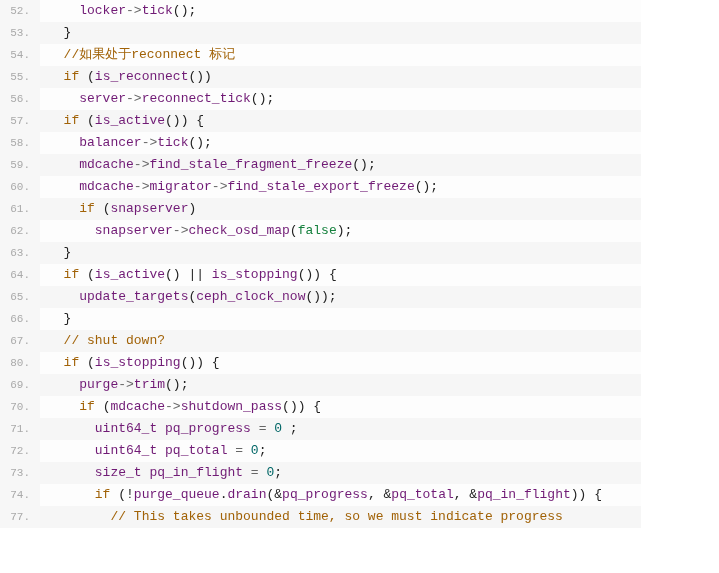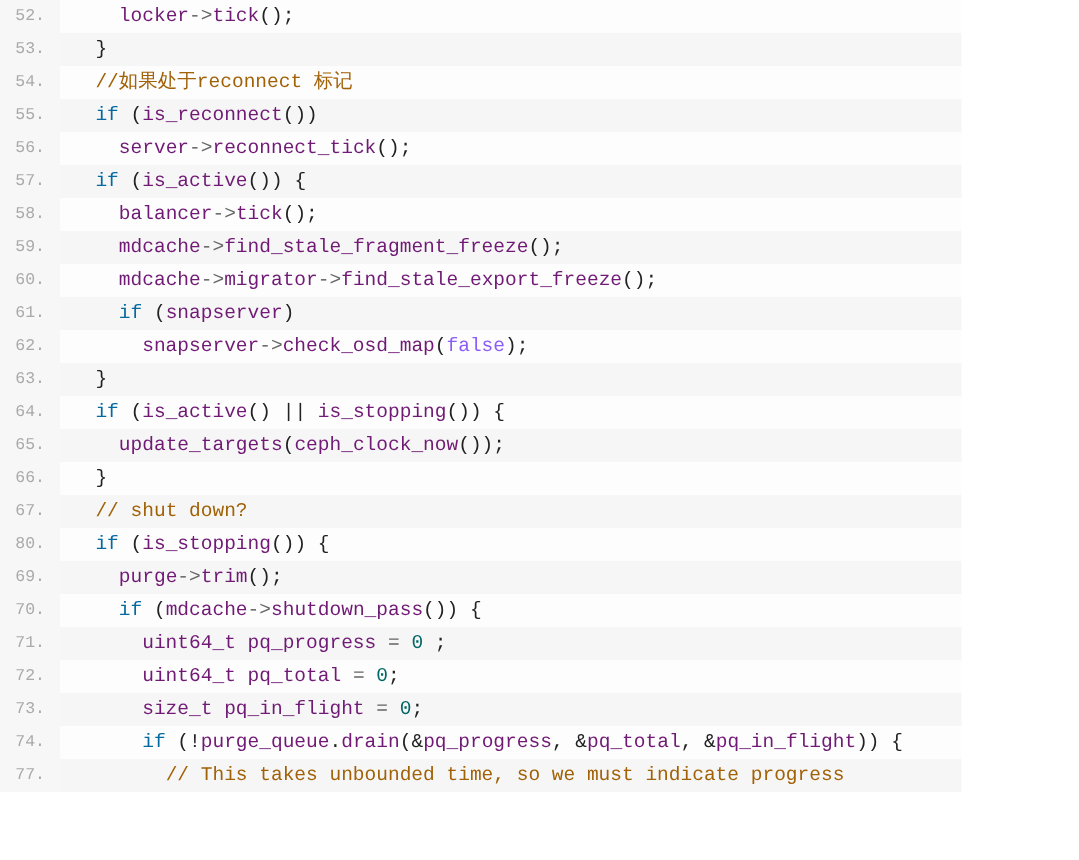--- a/index.html
+++ b/index.html
@@ -33,25 +33,25 @@
     }
     .code-content {
       flex: 1;
       padding-left: 8px;
       white-space: pre;
       background: #fdfdfd;
     }
     .code-line:nth-child(even) .code-content {
       background: #f6f6f6;
     }
-    .keyword { color: #0369a1; }
+    .keyword { color: #a16207; }
     .punct { color: #222; }
     .ident { color: #701a75; }
     .number { color: #006666; }
-    .boolean { color: #8b5cf6; }
+    .boolean { color: #15803d; }
     .string { color: #008800; }
     .comment { color: #a16207; }
     .operator { color: #666; }
   </style>
 </head>
 <body>
 
 <div class="code-container">
     <div class="code-line">
       <div class="line-number">52.</div>

